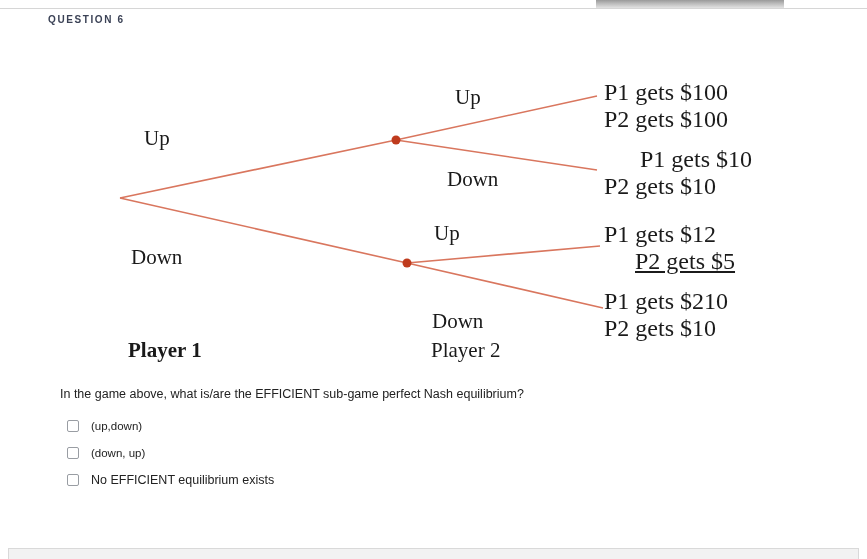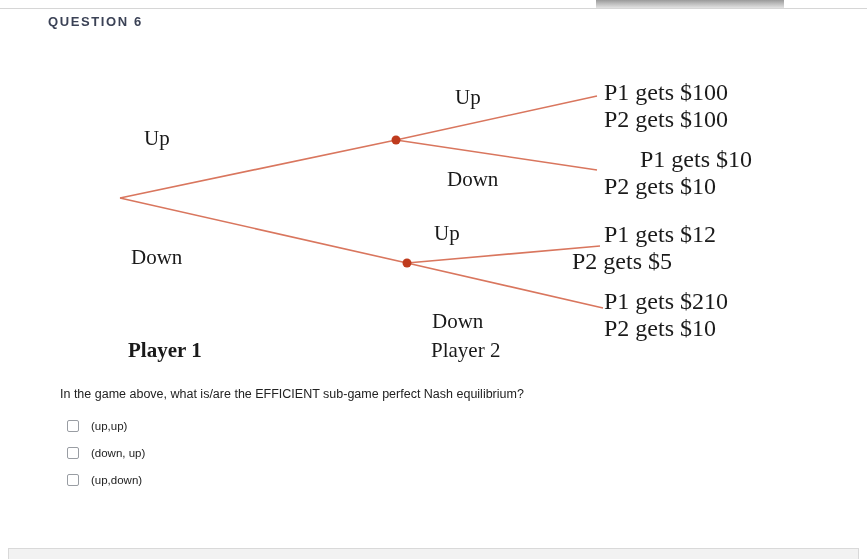--- a/index.html
+++ b/index.html
@@ -32,21 +32,21 @@
     height: 8px;
     background: linear-gradient(to bottom, #9a9a9a 0%, #bcbcbc 45%, #e2e2e2 100%);
   }
 
   
   #question-header {
     position: absolute;
     left: 48px;
     top: 14px;
     font-family: "Liberation Sans", sans-serif;
-    font-size: 13px;
+    font-size: 10px;
     font-weight: bold;
     letter-spacing: 1.6px;
     color: #3b4256;
   }
 
   
   #game-tree {
     position: absolute;
     left: 0;
     top: 0;
@@ -157,36 +157,36 @@
       <div class="tree-label" style="left: 447px; top: 167px;">Down</div>
       <div class="tree-label" style="left: 434px; top: 221px;">Up</div>
       <div class="tree-label" style="left: 432px; top: 309px;">Down</div>
       <div class="tree-label" style="left: 128px; top: 338px; font-weight: bold;">Player 1</div>
       <div class="tree-label" style="left: 431px; top: 338px;">Player 2</div>
       <div class="payoff-line" style="left: 604px; top: 79px;">P1 gets $100</div>
       <div class="payoff-line" style="left: 604px; top: 106px;">P2 gets $100</div>
       <div class="payoff-line" style="left: 640px; top: 146px;">P1 gets $10</div>
       <div class="payoff-line" style="left: 604px; top: 173px;">P2 gets $10</div>
       <div class="payoff-line" style="left: 604px; top: 221px;">P1 gets $12</div>
-      <div class="payoff-line" style="left: 572px; top: 248px;">P2 gets $5</div>
+      <div class="payoff-line" style="left: 635px; top: 248px; text-decoration: underline;">P2 gets $5</div>
       <div class="payoff-line" style="left: 604px; top: 288px;">P1 gets $210</div>
       <div class="payoff-line" style="left: 604px; top: 315px;">P2 gets $10</div>
     </div>
 </div>
 
 <div id="question-prompt">In the game above, what is/are the EFFICIENT sub-game perfect Nash equilibrium?</div>
 
 <div id="answer-options">
     <div class="answer-row">
       <div class="answer-checkbox"></div>
-      <div class="answer-label">(up,up)</div>
+      <div class="answer-label">(up,down)</div>
     </div>
     <div class="answer-row">
       <div class="answer-checkbox"></div>
       <div class="answer-label">(down, up)</div>
     </div>
-    <div class="answer-row">
+    <div class="answer-row emphasis">
       <div class="answer-checkbox"></div>
-      <div class="answer-label">(up,down)</div>
+      <div class="answer-label">No EFFICIENT equilibrium exists</div>
     </div>
   </div>
 
 <div id="bottom-panel"></div>
 
 </body></html>

